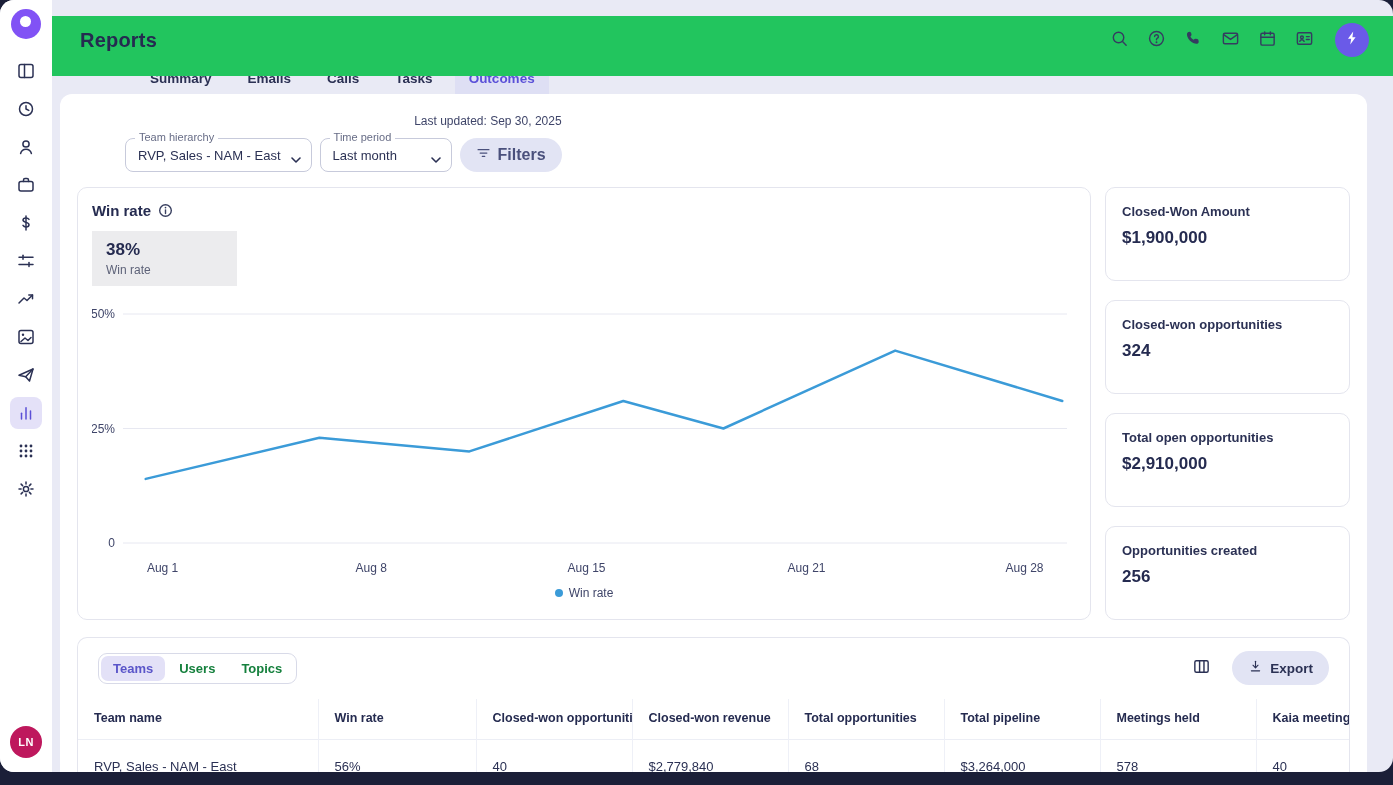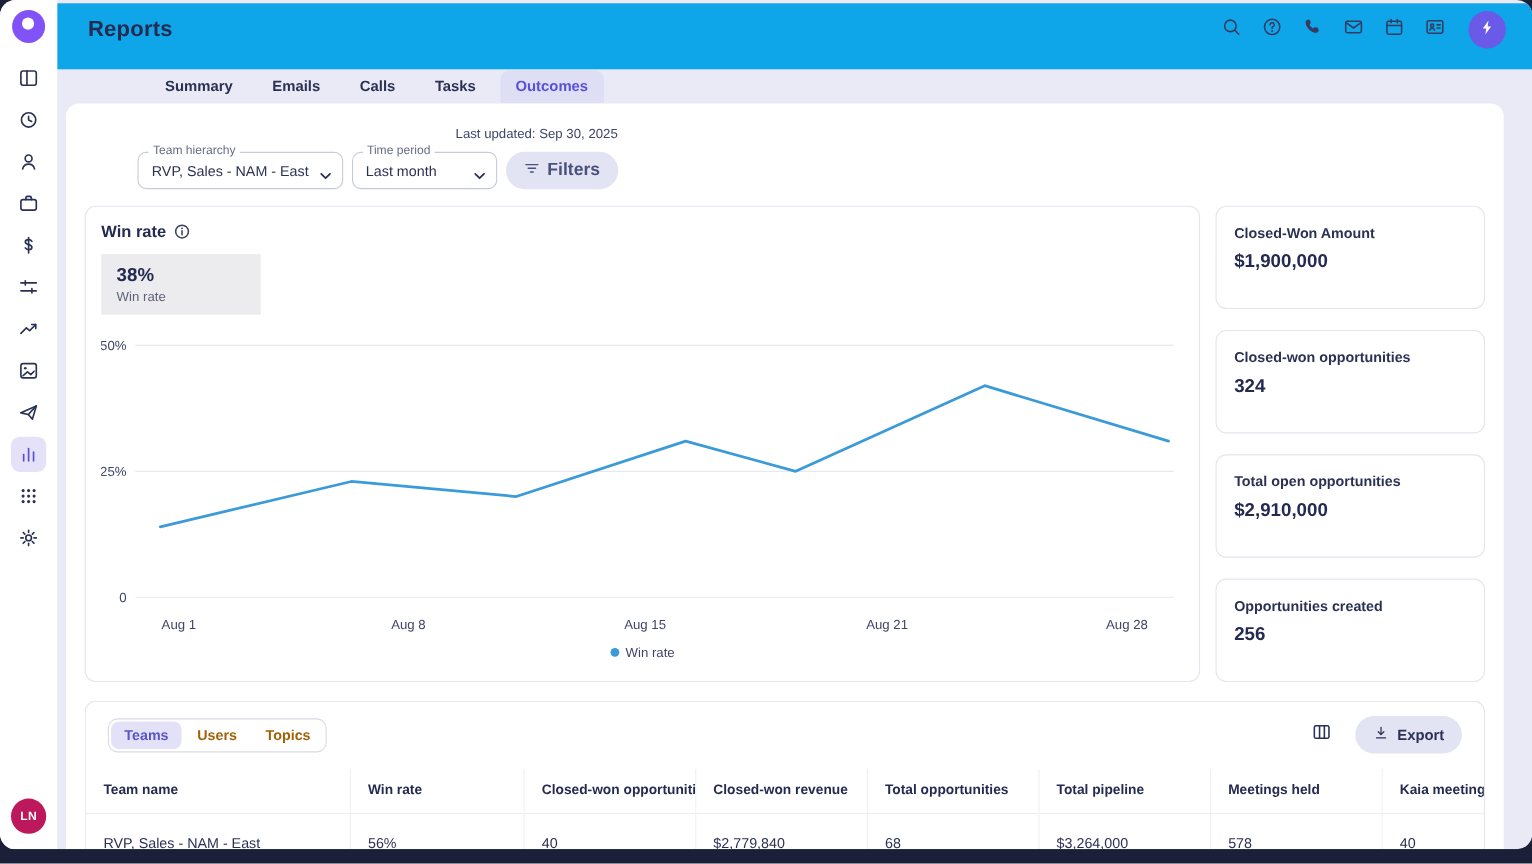--- a/index.html
+++ b/index.html
@@ -12,21 +12,21 @@
   .logo { width:30px; height:30px; border-radius:50%; background:#8152f5; margin-top:9px; position:relative; flex:0 0 auto; cursor:pointer; }
   .logo::after { content:""; position:absolute; left:9px; top:7px; width:11px; height:11px; border-radius:50%; background:#fff; }
   .nav { margin-top:16px; display:flex; flex-direction:column; gap:6px; }
   .nav-btn { width:32px; height:32px; border-radius:8px; display:flex; align-items:center; justify-content:center; color:#2b3154; cursor:pointer; }
   .nav-btn.active { background:#e4e1f8; color:#5b4fd6; }
   .nav-btn svg { display:block; }
   .sidebar-spacer { flex:1; }
   .user-avatar { width:32px; height:32px; border-radius:50%; background:#be185d; color:#fff; font-size:11px; font-weight:700; display:flex; align-items:center; justify-content:center; margin-bottom:14px; cursor:pointer; letter-spacing:.3px; }
 
   
-  .topbar { position:absolute; left:52px; top:3px; right:0; height:60px; background:#0ea5e9; display:flex; align-items:center; padding:0 24px 12px 28px; z-index:5; }
+  .topbar { position:absolute; left:52px; top:16px; right:0; height:60px; background:#22c55e; display:flex; align-items:center; padding:0 24px 12px 28px; z-index:5; }
   .app-title { font-size:20px; font-weight:800; color:#252b50; letter-spacing:.2px; }
   .topbar-right { margin-left:auto; display:flex; align-items:center; gap:17px; color:#353c60; }
   .tb-icon { width:20px; height:20px; cursor:pointer; display:flex; align-items:center; justify-content:center; }
   .lightning-btn { width:34px; height:34px; border-radius:50%; background:#6a5ae8; display:flex; align-items:center; justify-content:center; cursor:pointer; margin-left:4px; }
 
   
   .content { position:absolute; left:52px; top:60px; right:0; bottom:0; }
   .tabs { height:34px; display:flex; align-items:flex-end; padding-left:40px; gap:8px;margin-left:44px; }
   .tab { padding:7px 14px 8px; font-size:13.5px; font-weight:600; color:#2b3154; border-radius:8px 8px 0 0; cursor:pointer; }
   .tab.active { background:#dedff4; color:#5a50d8; }
@@ -61,21 +61,21 @@
 
   .stats-col { flex:1; display:flex; flex-direction:column; justify-content:space-between; }
   .stat-card { border:1px solid #e4e5ee; border-radius:10px; height:94px; padding:16px; }
   .stat-card-label { font-size:13px; font-weight:600; color:#2b3154; }
   .stat-card-value { font-size:17px; font-weight:700; color:#252b50; margin-top:9px; }
 
   
   .table-card { margin-top:17px; border:1px solid #e4e5ee; border-bottom:none; border-radius:10px 10px 0 0; padding-top:13px; overflow:hidden; }
   .table-toolbar { display:flex; align-items:center; padding:0 20px; }
   .segmented { display:inline-flex; border:1px solid #d8dae8; border-radius:9px; padding:2px; gap:2px; background:#fff; }
-  .seg { padding:5px 12px; font-size:13px; font-weight:600; color:#a16207; border-radius:7px; cursor:pointer; }
+  .seg { padding:5px 12px; font-size:13px; font-weight:600; color:#15803d; border-radius:7px; cursor:pointer; }
   .seg.active { background:#e3e1f7; color:#5a55c9; }
   .toolbar-right { margin-left:auto; display:flex; align-items:center; gap:14px; }
   .col-btn { width:34px; height:34px; border-radius:8px; background:#fff; color:#2b3154; display:flex; align-items:center; justify-content:center; cursor:pointer; }
   .export-btn { height:34px; border-radius:17px; background:#e2e4f4; color:#2b3154; font-size:13.5px; font-weight:600; padding:0 16px; display:flex; gap:7px; align-items:center; cursor:pointer; border:none; }
 
   .table-wrap { margin-top:14px; overflow:hidden; }
   table.data-table { border-collapse:collapse; table-layout:fixed; width:1368px; }
   .data-table th { text-align:left; font-size:12.5px; font-weight:700; color:#252b50; padding:12px 16px 14px; white-space:nowrap; overflow:hidden; border-left:1px solid #eef0f7; }
   .data-table th:first-child { border-left:none; }
   .data-table td { font-size:13px; color:#2b3154; padding:19px 16px; white-space:nowrap; overflow:hidden; border-left:1px solid #eef0f7; border-top:1px solid #eceef5; }

